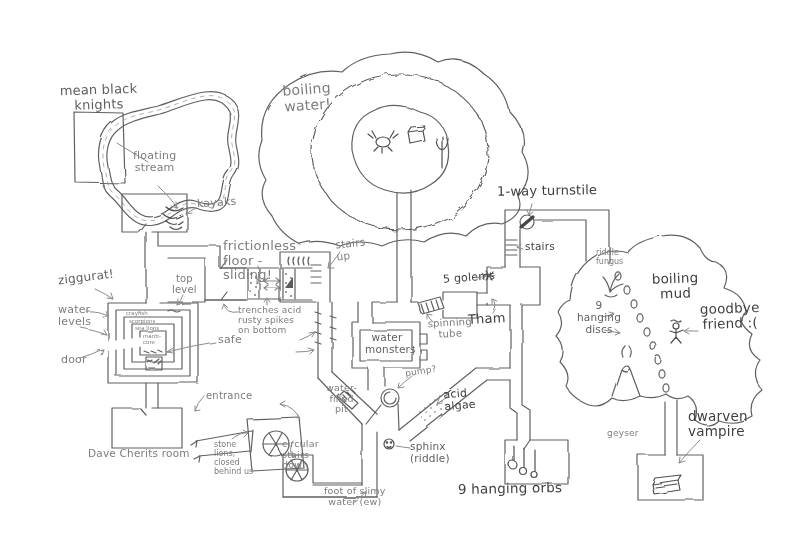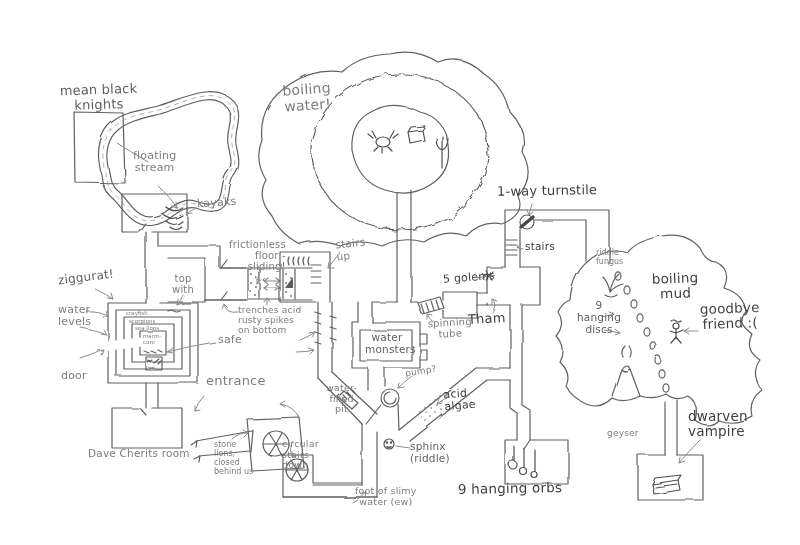--- a/index.html
+++ b/index.html
@@ -281,43 +281,43 @@
     <path d="M410,448 Q402,447 396,446"></path>
   </g>
 </svg>
 
   <div class="lbl mid" style="left:60px;top:83px;font-size:13px;transform:rotate(-2deg);text-align:center;">mean black
 knights</div>
   <div class="lbl" style="left:133px;top:150px;font-size:11px;text-align:center;">floating
 stream</div>
   <div class="lbl" style="left:197px;top:197px;font-size:11px;transform:rotate(-4deg);">kayaks</div>
   <div class="lbl" style="left:172px;top:273px;font-size:10px;text-align:center;">top
-with</div>
+level</div>
   <div class="lbl mid" style="left:58px;top:271px;font-size:12px;transform:rotate(-7deg);">ziggurat!</div>
   <div class="lbl" style="left:58px;top:304px;font-size:11px;">water
 levels</div>
-  <div class="lbl" style="left:61px;top:354px;font-size:11px;margin-top:16px;">door</div>
+  <div class="lbl" style="left:61px;top:354px;font-size:11px;">door</div>
   <div class="lbl" style="left:218px;top:334px;font-size:11px;">safe</div>
   <div class="lbl tiny" style="left:126px;top:310px;font-size:5.5px;">crayfish</div>
   <div class="lbl tiny" style="left:129px;top:317.5px;font-size:5.5px;">scorpions</div>
   <div class="lbl tiny" style="left:135px;top:325px;font-size:5.5px;">sea lions</div>
   <div class="lbl tiny" style="left:143px;top:333px;font-size:5.5px;">manti-
 core</div>
   <div class="lbl" style="left:88px;top:448px;font-size:10.5px;">Dave Cherits room</div>
-  <div class="lbl" style="left:206px;top:374px;font-size:13px;">entrance</div>
+  <div class="lbl" style="left:206px;top:390px;font-size:10px;">entrance</div>
   <div class="lbl tiny" style="left:214px;top:441px;font-size:8px;">stone
 lions,
 closed
 behind us</div>
   <div class="lbl" style="left:282px;top:419px;font-size:9.5px;margin-top:20px;">circular
 stairs
 down</div>
   <div class="lbl" style="left:283px;top:82px;font-size:14px;transform:rotate(-4deg);text-align:center;">boiling
 water!</div>
-  <div class="lbl" style="left:229px;top:239px;font-size:10px;text-align:right;">frictionless
+  <div class="lbl" style="left:223px;top:239px;font-size:13px;">frictionless
 floor -
 sliding!</div>
   <div class="lbl" style="left:238px;top:305px;font-size:9px;">trenches acid
 rusty spikes
 on bottom</div>
   <div class="lbl" style="left:336px;top:238px;font-size:10.5px;transform:rotate(-6deg);">stairs
 up</div>
   <div class="lbl mid" style="left:365px;top:332px;font-size:10.5px;text-align:center;width:44px;">water
 monsters</div>
   <div class="lbl" style="left:428px;top:317px;font-size:10px;transform:rotate(-3deg);text-align:center;">spinning
@@ -327,21 +327,21 @@
   <div class="lbl ink" style="left:497px;top:184px;font-size:13px;transform:rotate(-1deg);">1-way turnstile</div>
   <div class="lbl ink" style="left:525px;top:241px;font-size:10.5px;">stairs</div>
   <div class="lbl" style="left:326px;top:383px;font-size:9.5px;text-align:center;">water-
 filled
 pit</div>
   <div class="lbl" style="left:405px;top:366px;font-size:9px;transform:rotate(-9deg);">pump?</div>
   <div class="lbl ink" style="left:444px;top:388px;font-size:11px;transform:rotate(-5deg);">acid
 algae</div>
   <div class="lbl mid" style="left:410px;top:441px;font-size:10.5px;">sphinx
 (riddle)</div>
-  <div class="lbl" style="left:324px;top:486px;font-size:9.5px;text-align:center;margin-left:31px;">foot of slimy
+  <div class="lbl" style="left:324px;top:486px;font-size:9.5px;text-align:center;">foot of slimy
 water (ew)</div>
   <div class="lbl ink" style="left:458px;top:481px;font-size:13.5px;transform:rotate(-1deg);">9 hanging orbs</div>
   <div class="lbl tiny" style="left:596px;top:249px;font-size:8px;">riddle
 fungus</div>
   <div class="lbl ink" style="left:652px;top:271px;font-size:13.5px;text-align:center;transform:rotate(-2deg);">boiling
 mud</div>
   <div class="lbl mid" style="left:577px;top:300px;font-size:10.5px;text-align:center;">9
 hanging
 discs</div>
   <div class="lbl ink" style="left:700px;top:301px;font-size:13.5px;text-align:center;transform:rotate(-2deg);">goodbye

